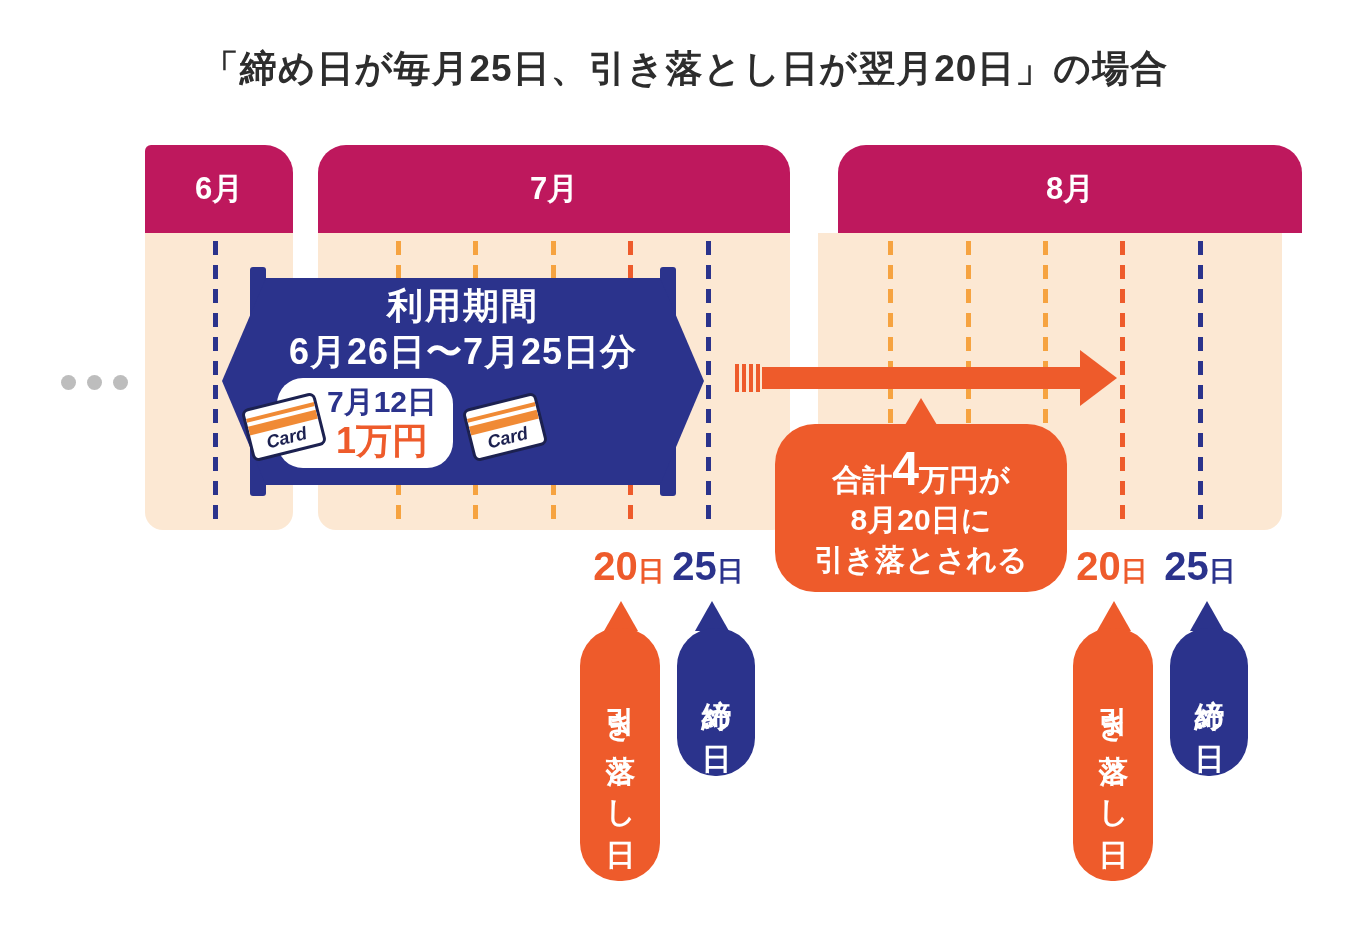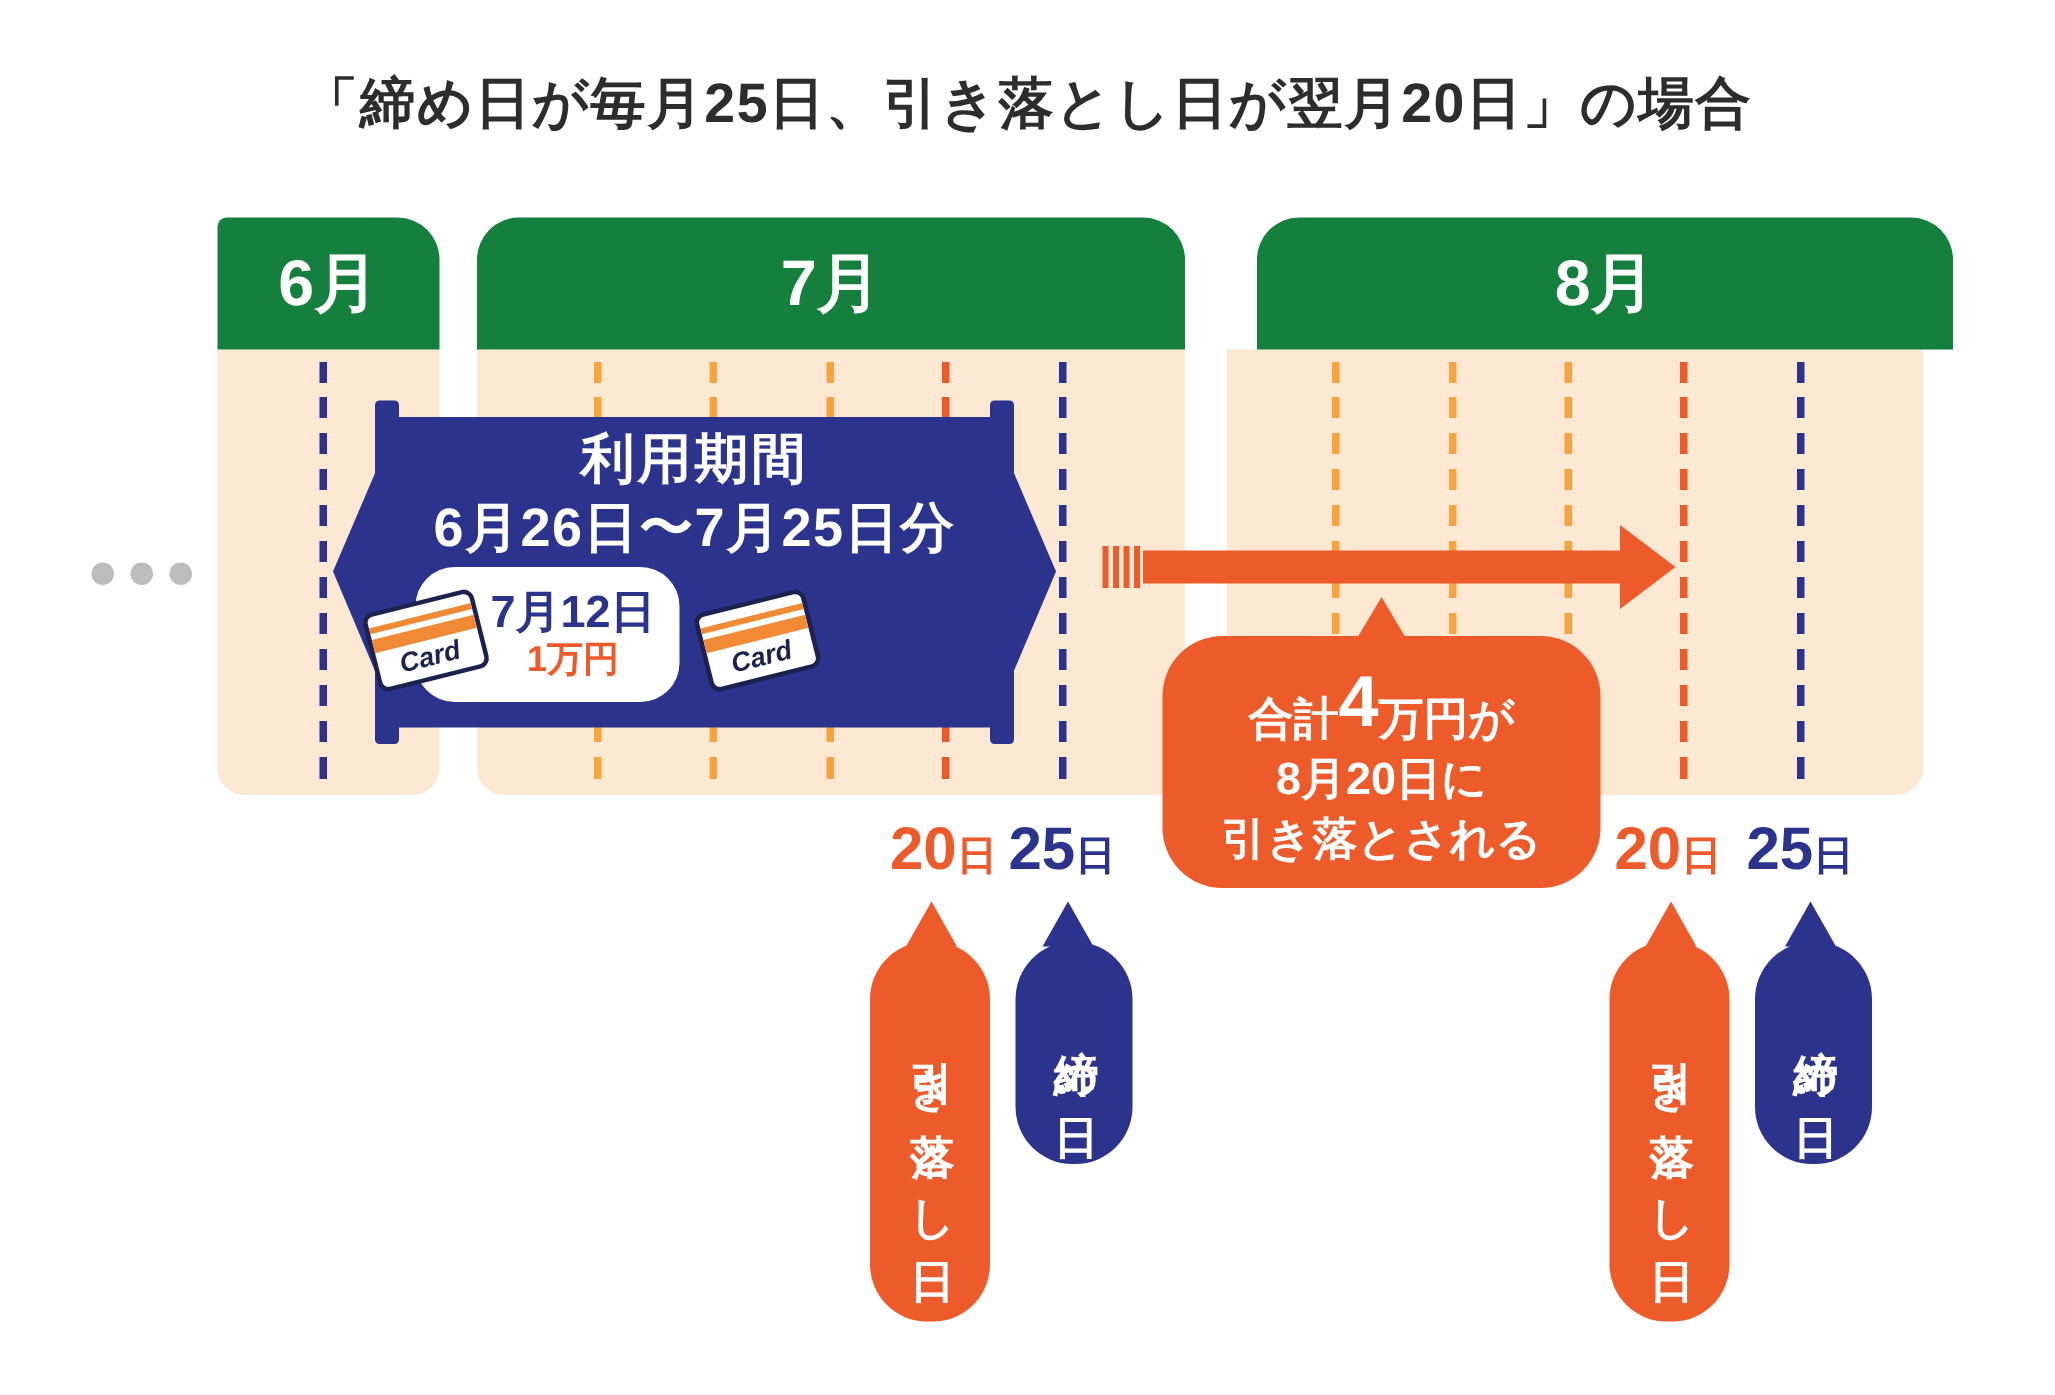--- a/index.html
+++ b/index.html
@@ -8,23 +8,23 @@
   .stage { position:relative; width:1370px; height:930px; background:#ffffff; overflow:hidden; }
 
   .title { position:absolute; left:0; right:0; top:44px; text-align:center;
            font-size:37px; font-weight:bold; color:#2d2d2d; letter-spacing:1px; }
 
   
   .dots { position:absolute; left:61px; top:375px; display:flex; gap:11px; }
   .dot  { width:15px; height:15px; border-radius:50%; background:#bdbdbd; }
 
   
-  .panel-head { position:absolute; top:145px; height:88px; background:#15803d;
+  .panel-head { position:absolute; top:145px; height:88px; background:#be185d;
                 display:flex; align-items:center; justify-content:center;
-                color:#ffffff; font-size:43px; font-weight:bold; }
+                color:#ffffff; font-size:31px; font-weight:bold; }
   .panel-body { position:absolute; top:233px; height:297px; background:#fce8d3; }
   .head-june { left:145px; width:148px; border-radius:6px 28px 0 0; }
   .body-june { left:145px; width:148px; border-radius:0 0 18px 18px; }
   .head-july { left:318px; width:472px; border-radius:28px 28px 0 0; }
   .body-july { left:318px; width:472px; border-radius:0 0 18px 18px; }
   .head-aug  { left:838px; width:464px; border-radius:28px 28px 0 0; }
   .body-aug  { left:818px; width:464px; border-radius:0 0 18px 18px; }
 
   
   .vline { position:absolute; top:241px; height:284px; width:5px;
@@ -35,21 +35,21 @@
   .usage-line1 { position:absolute; left:266px; width:394px; top:282px; text-align:center;
                  color:#ffffff; font-size:36px; font-weight:bold; letter-spacing:2px; }
   .usage-line2 { position:absolute; left:246px; width:434px; top:328px; text-align:center;
                  color:#ffffff; font-size:36px; font-weight:bold; letter-spacing:1px; }
 
   
   .pbox { position:absolute; top:378px; height:90px; background:#ffffff; border-radius:26px;
           display:flex; flex-direction:column; align-items:center; justify-content:center;
           padding-left:34px; }
   .pbox .pdate { color:#2b338c; font-size:30px; font-weight:bold; line-height:1.15; }
-  .pbox .pamt  { color:#ee5b2b; font-size:24px; font-weight:bold; line-height:1.15; }
+  .pbox .pamt  { color:#ee5b2b; font-size:36px; font-weight:bold; line-height:1.15; }
   .pbox1 { left:277px; width:176px; }
   .pbox2 { left:498px; width:167px; }
 
   
   .card { position:absolute; width:76px; height:54px; background:#ffffff;
           border:3px solid #1c2150; border-radius:7px; transform:rotate(-14deg);
           overflow:hidden; }
   .card .s1 { position:absolute; left:0; right:0; top:7px;  height:4px; background:#f08a35; }
   .card .s2 { position:absolute; left:0; right:0; top:15px; height:9px; background:#f08a35; }
   .card .ctext { position:absolute; left:0; right:0; bottom:2px; text-align:center;

